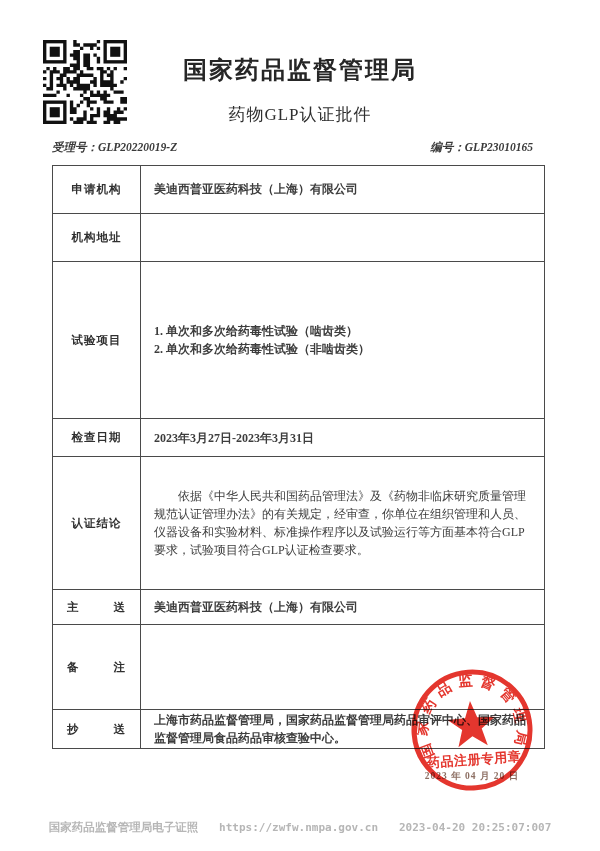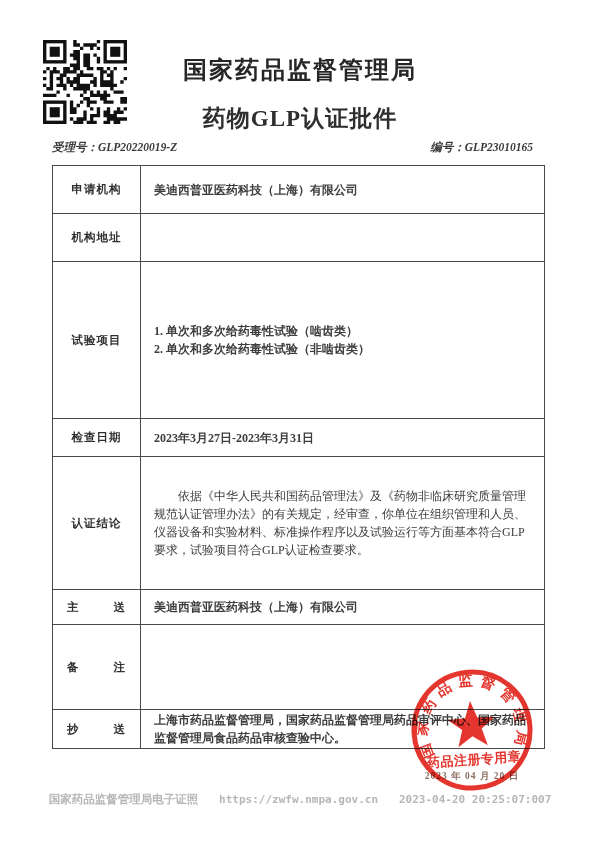--- a/index.html
+++ b/index.html
@@ -11,36 +11,36 @@
   }
   
   .qr { position:absolute; left:43px; top:40px; width:84px; height:84px; }
   
   .agency-title {
     position:absolute; top:54px; left:0; width:100%; text-align:center;
     font-size:24px; font-weight:bold; letter-spacing:2px; color:#262626;
   }
   .doc-subtitle {
     position:absolute; top:103px; left:0; width:100%; text-align:center;
-    font-size:23px; font-weight:700; letter-spacing:1px; color:#2e2e2e;
+    font-size:17px; font-weight:400; letter-spacing:1px; color:#2e2e2e;
   }
   
   .meta-row {
     position:absolute; top:140px; left:52px; width:493px;
     display:flex; justify-content:space-between;
     font-size:11.5px; font-weight:bold; color:#3a3a3a;font-style:italic;
   }
   .meta-right { padding-right:12px; }
   
   .doc-table {
     position:absolute; left:52px; top:165px; width:493px;
     border:1.5px solid #4a4a4a;
   }
   .t-row { display:flex; border-top:1px solid #4a4a4a; }
-  .t-row:first-child { border-top:none; }
+  .t-row:first-child { border-top:none;font-family:Liberation Mono, monospace; }
   .t-label {
     width:88px; flex:0 0 88px; border-right:1px solid #4a4a4a;
     display:flex; align-items:center; justify-content:center;
     font-weight:bold; font-size:11.5px; letter-spacing:1px; color:#303030;
   }
   .t-label span { display:block; width:100%; text-align:center; padding:0 14px; }
   .t-label.spread span { text-align:justify; text-align-last:justify;font-family:Liberation Serif, serif; }
   .t-value {
     flex:1 1 auto; display:flex; flex-direction:column; justify-content:center;
     padding:4px 10px 4px 13px; font-size:12px; font-weight:bold; color:#3d3d3d;
@@ -53,21 +53,21 @@
   .stamp-date {
     position:absolute; left:408px; top:770px; width:128px; text-align:center;
     font-size:9.5px; color:#8d6f63; letter-spacing:1px; font-weight:bold;
   }
   .stamp {
     position:absolute; left:406px; top:664px; width:132px; height:132px;
     mix-blend-mode:multiply; opacity:0.92; transform:rotate(-4deg);
   }
   
   .footer {
-    position:absolute; top:792px; left:0; width:100%;
+    position:absolute; top:820px; left:0; width:100%;
     text-align:center; color:#b6b6b6; font-size:11.5px; font-weight:bold;
   }
   .footer .seg { margin:0 9px; }
   .footer .mono { font-family:"DejaVu Sans Mono","Liberation Mono",monospace; font-size:11px; }
 </style>
 </head>
 <body>
 
 <div class="page">
 

